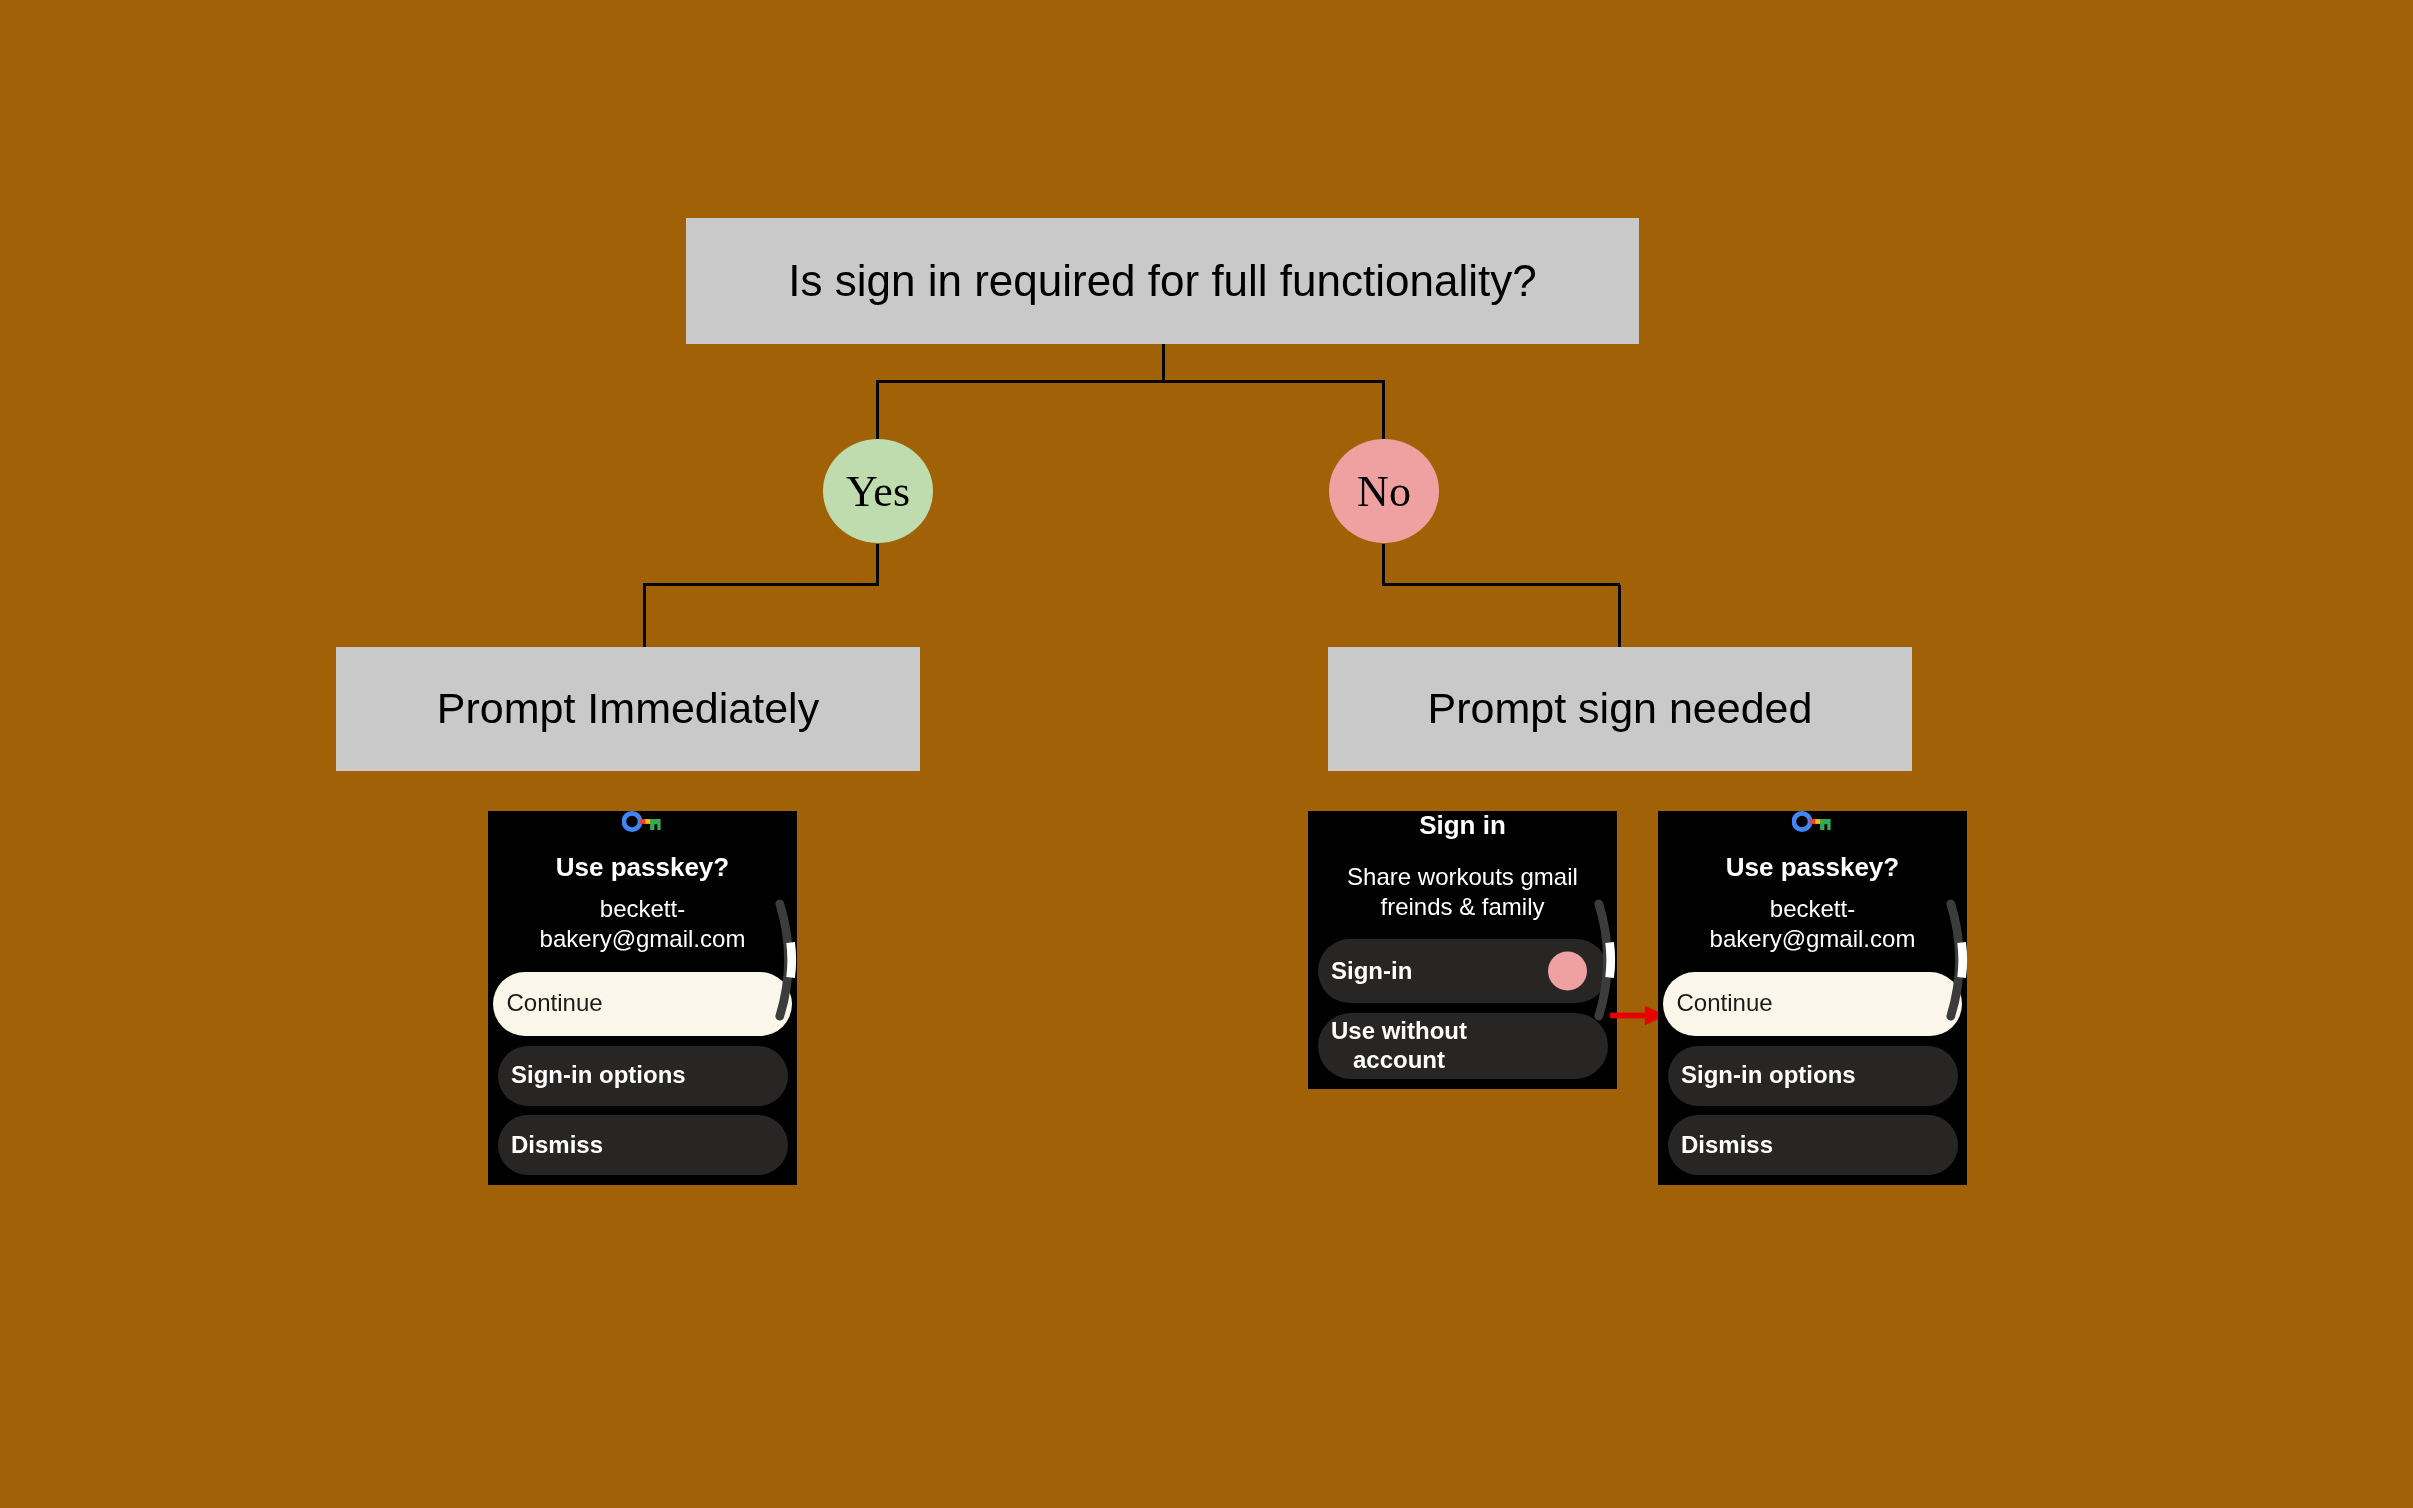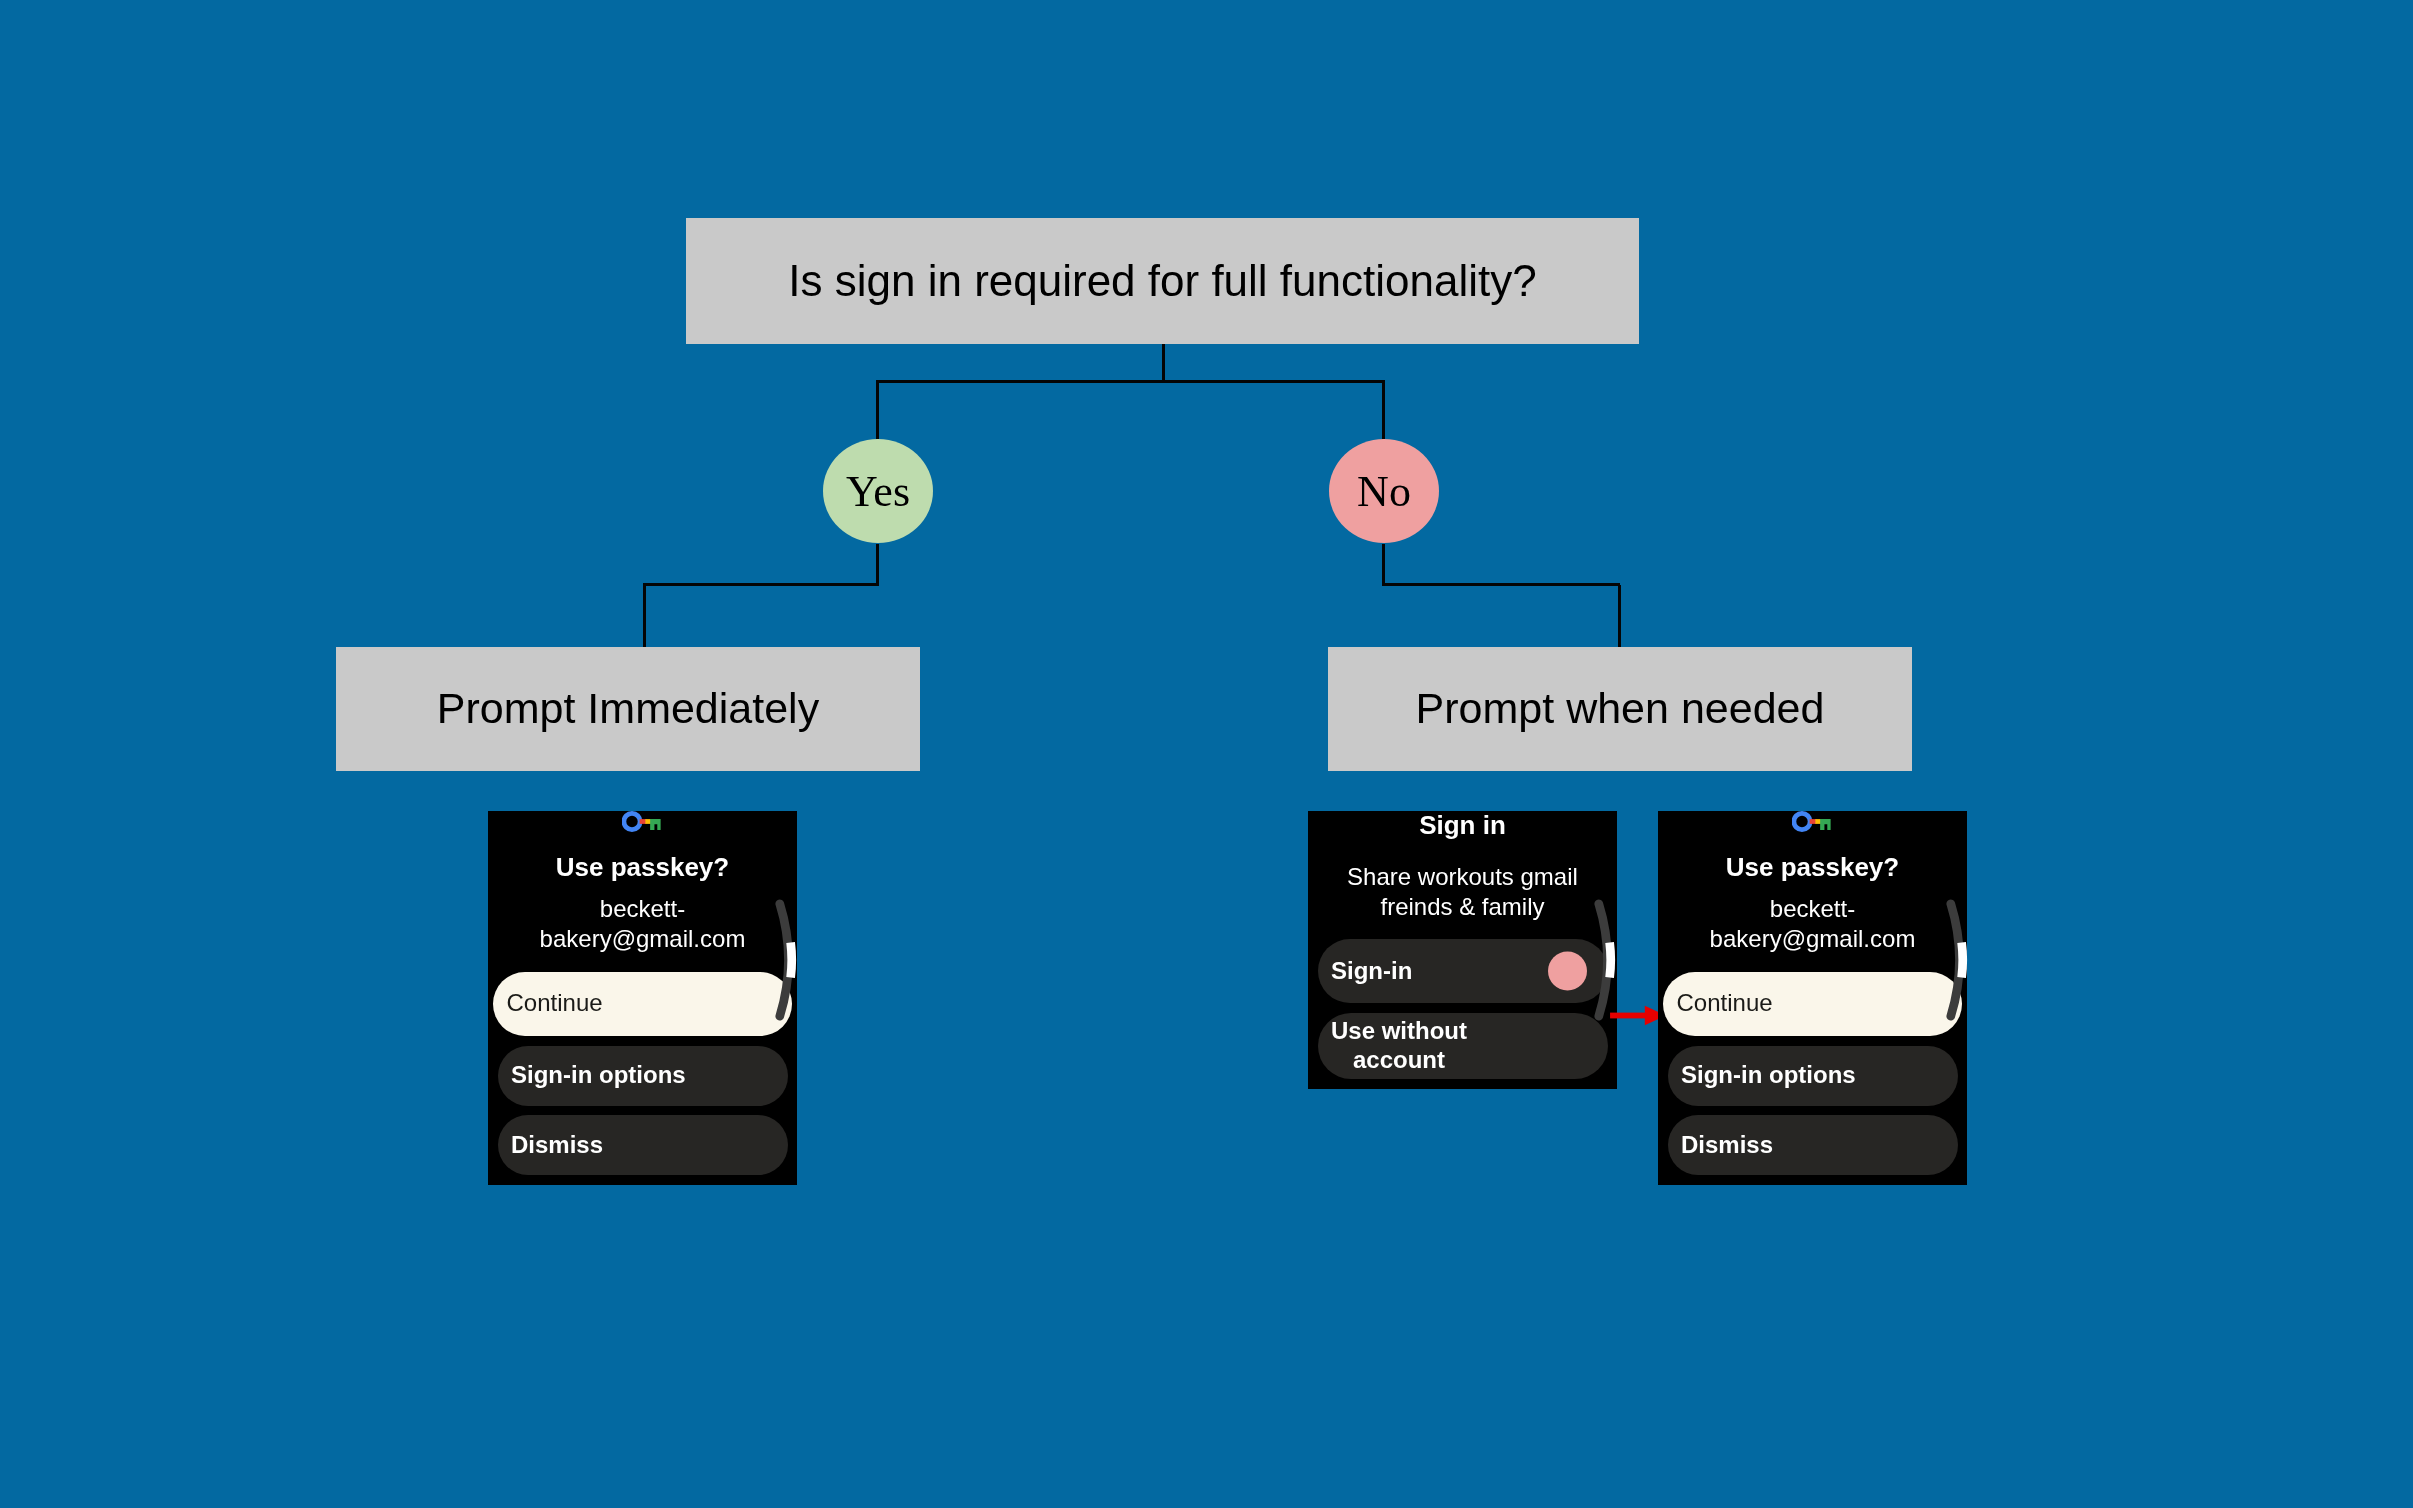--- a/index.html
+++ b/index.html
@@ -5,21 +5,21 @@
 <style>
   html, body {
     margin: 0;
     padding: 0;
     background: #000000;
   }
   #stage {
     position: relative;
     width: 2414px;
     height: 1508px;
-    background: #0369a1;
+    background: #a16207;
     overflow: hidden;
     font-family: "Liberation Sans", sans-serif;
   }
 
   
   .flow-box {
     position: absolute;
     background: #c9c9c9;
     color: #000000;
     display: flex;
@@ -212,21 +212,21 @@
   <div class="connector" style="left:1618px; top:585px; width:2.9px; height:62px;"></div>
 
   <div class="flow-box" id="title-box">Is sign in required for full functionality?</div>
 
   <div class="flow-circle" id="circle-yes">Yes</div>
 
   <div class="flow-circle" id="circle-no">No</div>
 
   <div class="flow-box" id="box-immediate">Prompt Immediately</div>
 
-  <div class="flow-box" id="box-when-needed">Prompt when needed</div>
+  <div class="flow-box" id="box-when-needed">Prompt sign needed</div>
 
   <div class="panel" id="panel-left">
 
     <svg class="passkey-icon" viewBox="0 0 42 22">
       <circle cx="10" cy="11" r="8.5" fill="none" stroke="#4285f4" stroke-width="5"></circle>
       <rect x="18" y="8.5" width="7" height="5" fill="#ea4335"></rect>
       <rect x="24" y="8.5" width="6" height="5" fill="#fbbc04"></rect>
       <path d="M29 8.5 H40 V20 H36.5 V14 H33.5 V20 H29 Z" fill="#34a853"></path>
     </svg>
 

